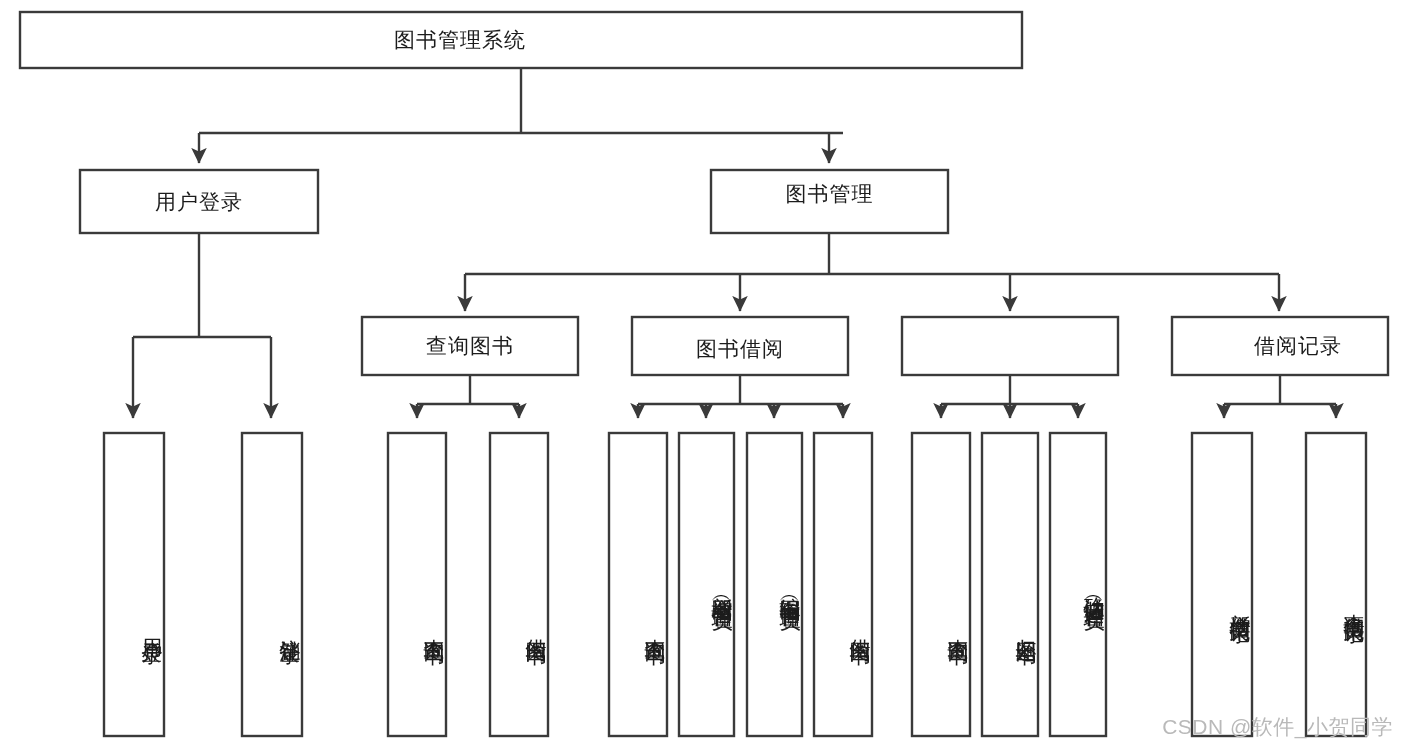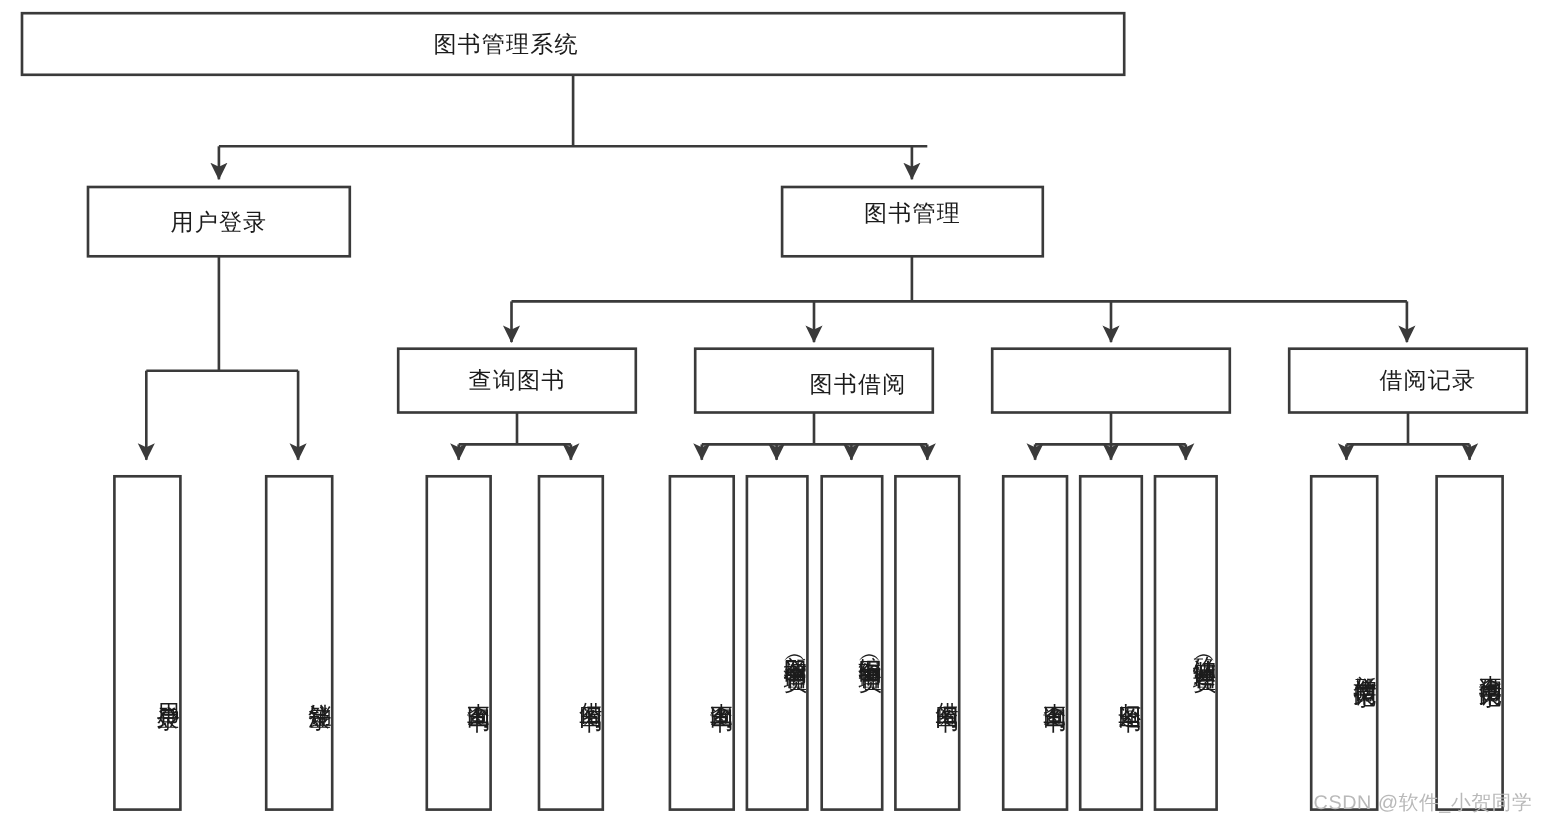--- a/index.html
+++ b/index.html
@@ -64,21 +64,21 @@
     display: flex;
     align-items: center;
     justify-content: center;
     pointer-events: none;
   }
   #watermark {
     position: absolute;
     right: 12px;
     bottom: 6px;
     font-family: "Liberation Sans", "DejaVu Sans", sans-serif;
-    font-size: 18px;
+    font-size: 21px;
     color: #b9b9b9;
     letter-spacing: 0.5px;
     user-select: none;
     white-space: nowrap;
   }
 </style>
 </head>
 <body>
 
 <div id="diagram-root">
@@ -163,21 +163,21 @@
       <rect class="node-box" x="1306" y="433" width="60" height="303"></rect>
     </g>
   </svg>
 
   <div class="h-label" style="left:20px;  top:12px;  width:880px; height:56px;">图书管理系统</div>
 
   <div class="h-label" style="left:80px;  top:170px; width:238px; height:63px;">用户登录</div>
   <div class="h-label" style="left:711px; top:170px; width:237px; height:47px;">图书管理</div>
 
   <div class="h-label" style="left:362px;  top:317px; width:216px; height:58px;">查询图书</div>
-  <div class="h-label" style="left:632px;  top:317px; width:216px; height:64px;padding-left:40px;">图书借阅</div>
+  <div class="h-label" style="left:632px;  top:317px; width:216px; height:64px;">图书借阅</div>
   <div class="h-label" style="left:1172px; top:317px; width:252px; height:58px;">借阅记录</div>
 
   <div class="vert-label" style="left:104px;  top:515px; width:60px;  height:221px;">用户登录</div>
   <div class="vert-label" style="left:242px;  top:515px; width:60px;  height:221px;">注销登录</div>
 
   <div class="vert-label" style="left:388px;  top:515px; width:58px;  height:221px;">查询图书</div>
   <div class="vert-label" style="left:490px;  top:515px; width:58px;  height:221px;">借阅图书</div>
 
   <div class="vert-label" style="left:609px;  top:515px; width:58px;  height:221px;">查询图书</div>
   <div class="vert-label" style="left:679px;  top:442px; width:55px;  height:294px;">新增图书（管理员）</div>

